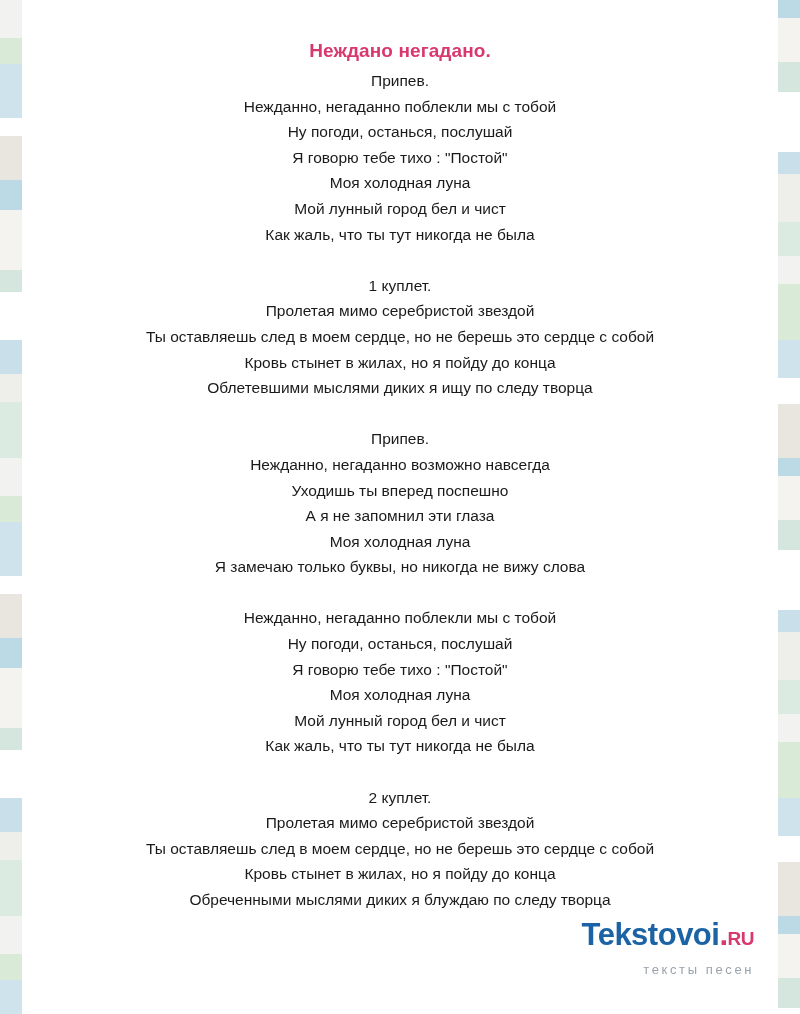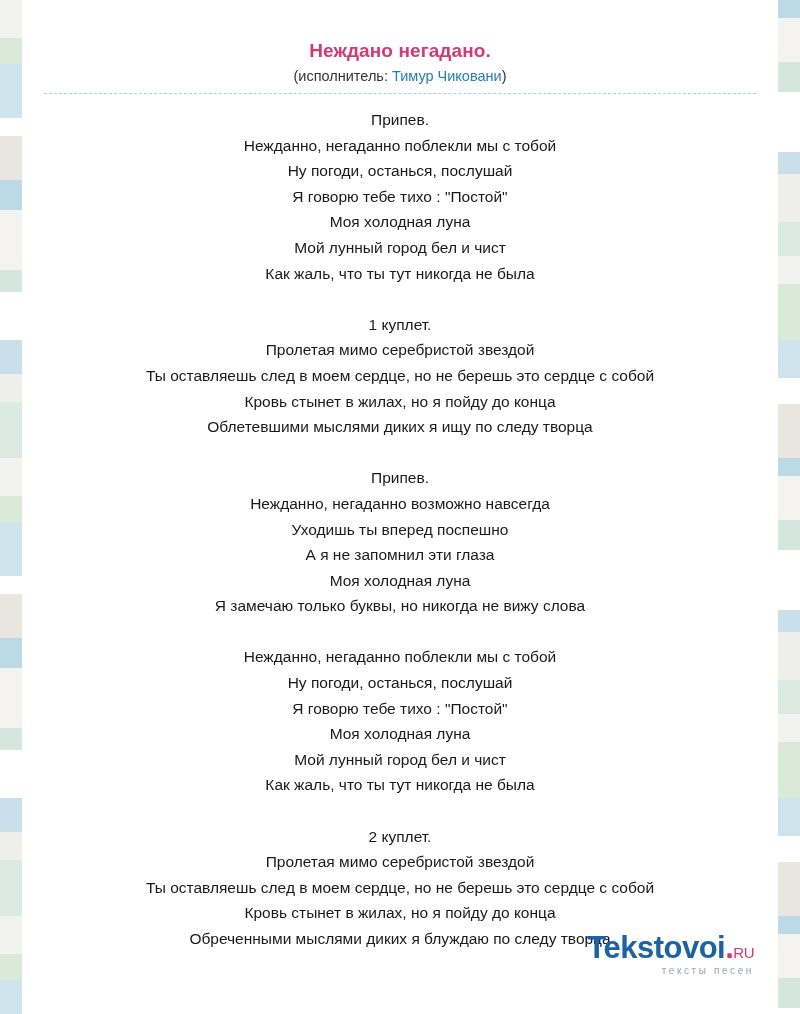--- a/index.html
+++ b/index.html
@@ -93,28 +93,28 @@
     font-size: 31px;
     font-weight: bold;
     color: #1b63a5;
     letter-spacing: -0.5px;
   }
   .logo-main .dot {
     color: #d9386e;
   }
   .logo-ru {
     color: #d9386e;
-    font-size: 15px;
-    font-weight: normal;
+    font-size: 19px;
+    font-weight: bold;
   }
   .logo-sub {
-    font-size: 10px;
+    font-size: 13px;
     color: #9aa3ad;
     letter-spacing: 2.6px;
-    margin-top: 3px;
+    margin-top: 13px;
     text-transform: lowercase;
   }
 </style>
 </head>
 <body>
 
 <div class="page-bg">
   <div class="stripe-col left" id="stripes-left">
       <div class="stripe-band" style="height: 38px; background: rgb(242, 242, 240);"></div>
       <div class="stripe-band" style="height: 26px; background: rgb(217, 234, 214);"></div>
@@ -174,21 +174,20 @@
       <div class="stripe-band" style="height: 30px; background: rgb(212, 230, 221);"></div>
       <div class="stripe-band" style="height: 60px; background: rgb(255, 255, 255);"></div>
     </div>
 </div>
 
 <div class="sheet">
   <div class="content">
 
     <h1 class="song-title">Неждано негадано.</h1>
 
-    <div class="artist-line"><span>(исполнитель: </span><a class="artist-link" href="#">Тимур Чиковани</a><span>)</span></div>
 
     <pre class="lyrics">Припев.
 Нежданно, негаданно поблекли мы с тобой
 Ну погоди, останься, послушай
 Я говорю тебе тихо : "Постой"
 Моя холодная луна
 Мой лунный город бел и чист
 Как жаль, что ты тут никогда не была
 
 1 куплет.

